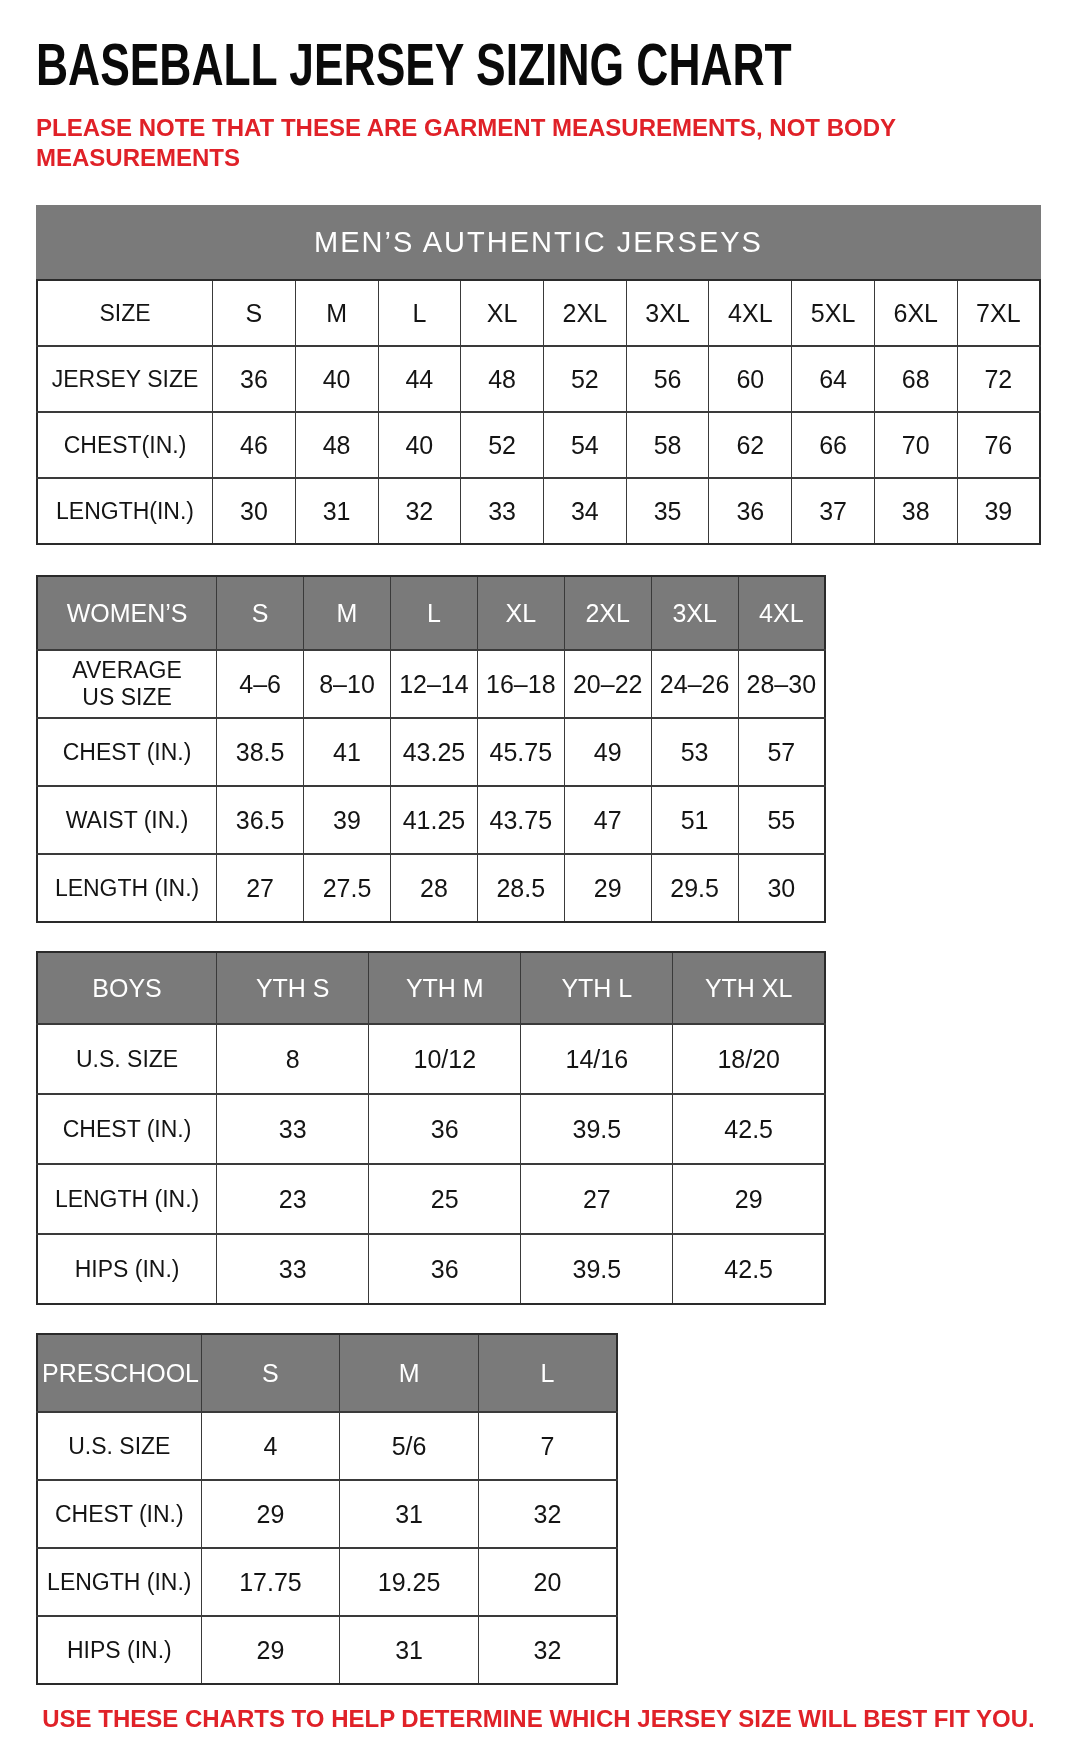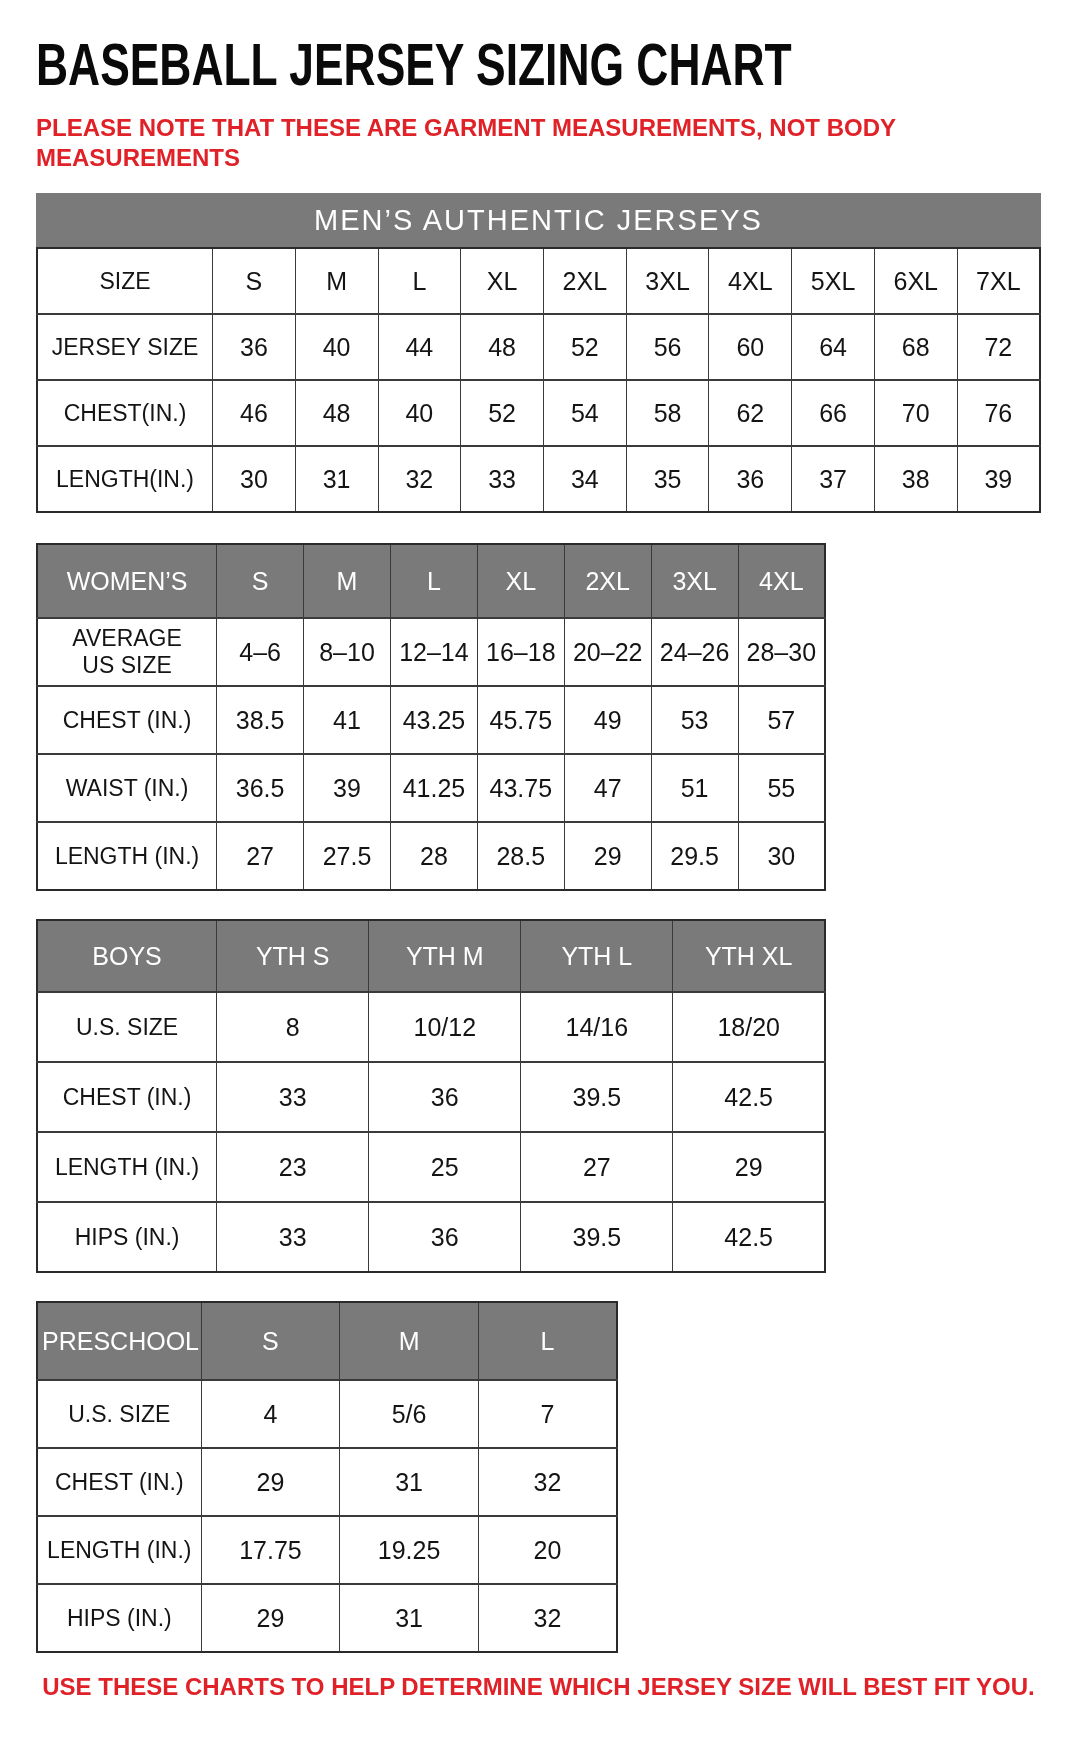--- a/index.html
+++ b/index.html
@@ -27,28 +27,28 @@
     margin:8px 0 14px 0;
     color:#0a0a0a;
   }
 
   .top-note{
     color:var(--accent-red);
     font-size:24px;
     font-weight:bold;
     line-height:1.25;
     width:900px;
-    margin:0 0 20px 0;
+    margin:0 0 32px 0;
   }
 
   .banner{
     background:var(--header-gray);
     color:var(--header-text);
     width:1005px;
-    height:54px;
+    height:74px;
     display:flex;
     align-items:center;
     justify-content:center;
     font-size:29px;
     letter-spacing:2px;
   }
 
   table.grid{
     border-collapse:collapse;
     table-layout:fixed;

